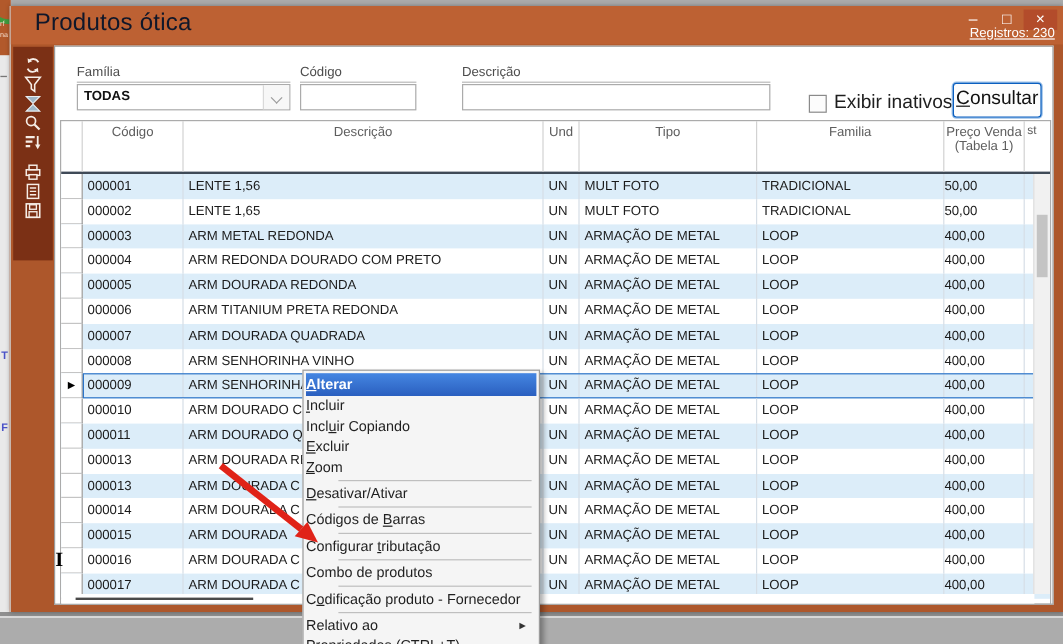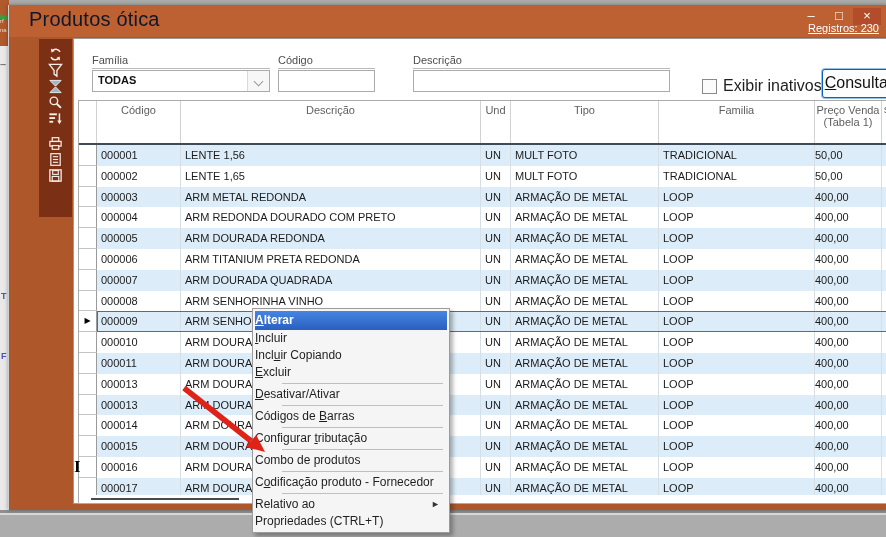--- a/index.html
+++ b/index.html
@@ -21,21 +21,21 @@
   
   .window{position:absolute;left:8px;top:5px;width:878px;height:505px;background:#AD572B;
     border-left:1px solid #CFCFCF;box-shadow:0 0 4px rgba(0,0,0,.35);}
   .titlebar{position:absolute;left:0;top:0;width:100%;height:32px;background:#BD6133;}
   .title{position:absolute;left:20px;top:3px;font-size:20px;color:#0f172a;letter-spacing:.2px;}
   .controls{position:absolute;right:6px;top:3px;display:flex;}
   .ctrl{width:28px;height:17px;text-align:center;line-height:16px;color:#FFF;font-size:13px;cursor:default;}
   .ctrl.close{background:#B34C2B;}
   .registros{position:absolute;right:8px;top:17px;font-size:11px;color:#FFFFFF;text-decoration:underline;cursor:pointer;}
 
-  .winbody{position:absolute;left:0;top:32px;width:794px;height:473px;margin-left:28px;}
+  .winbody{position:absolute;left:0;top:32px;width:794px;height:473px;}
   .toolbar{position:absolute;left:2px;top:2px;width:33px;height:178px;background:#7B3015;
     display:flex;flex-direction:column;align-items:center;padding-top:8px;box-sizing:border-box;}
   .tb{width:17px;height:15px;margin-bottom:1px;display:flex;align-items:center;justify-content:center;cursor:pointer;}
   .tb.gap{margin-top:9px;}
   .tb svg{display:block;}
 
   .panel{position:absolute;left:36px;top:1px;width:833px;height:466px;background:#FFFFFF;border:1px solid #9A9A9A;box-sizing:border-box;}
 
   
   .fgroup{position:absolute;top:15px;}
@@ -396,20 +396,21 @@
         <span class="ibeam">I</span>
       </div>
     </div>
   </div>
 
   <div class="ctx-menu" id="ctxMenu">
       <div class="m-item selected"><u>A</u>lterar</div>
       <div class="m-item"><u>I</u>ncluir</div>
       <div class="m-item">Incl<u>u</u>ir Copiando</div>
       <div class="m-item"><u>E</u>xcluir</div>
+      <div class="m-item"><u>Z</u>oom</div>
       <div class="m-sep"></div>
       <div class="m-item"><u>D</u>esativar/Ativar</div>
       <div class="m-sep"></div>
       <div class="m-item">Códigos de <u>B</u>arras</div>
       <div class="m-sep"></div>
       <div class="m-item">Configurar <u>t</u>ributação</div>
       <div class="m-sep"></div>
       <div class="m-item">Combo de produtos</div>
       <div class="m-sep"></div>
       <div class="m-item">C<u>o</u>dificação produto - Fornecedor</div>

